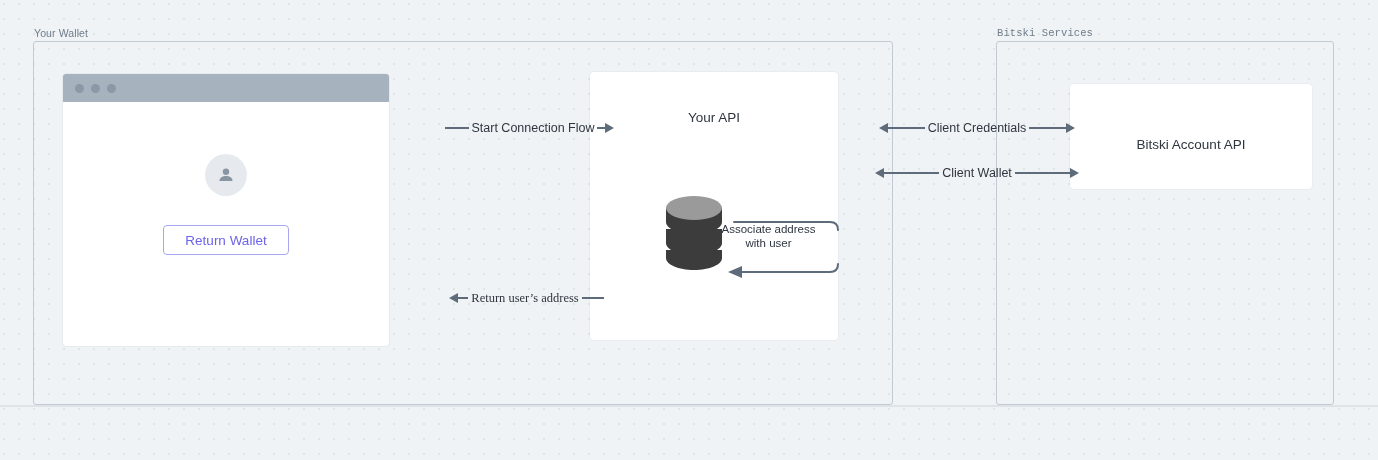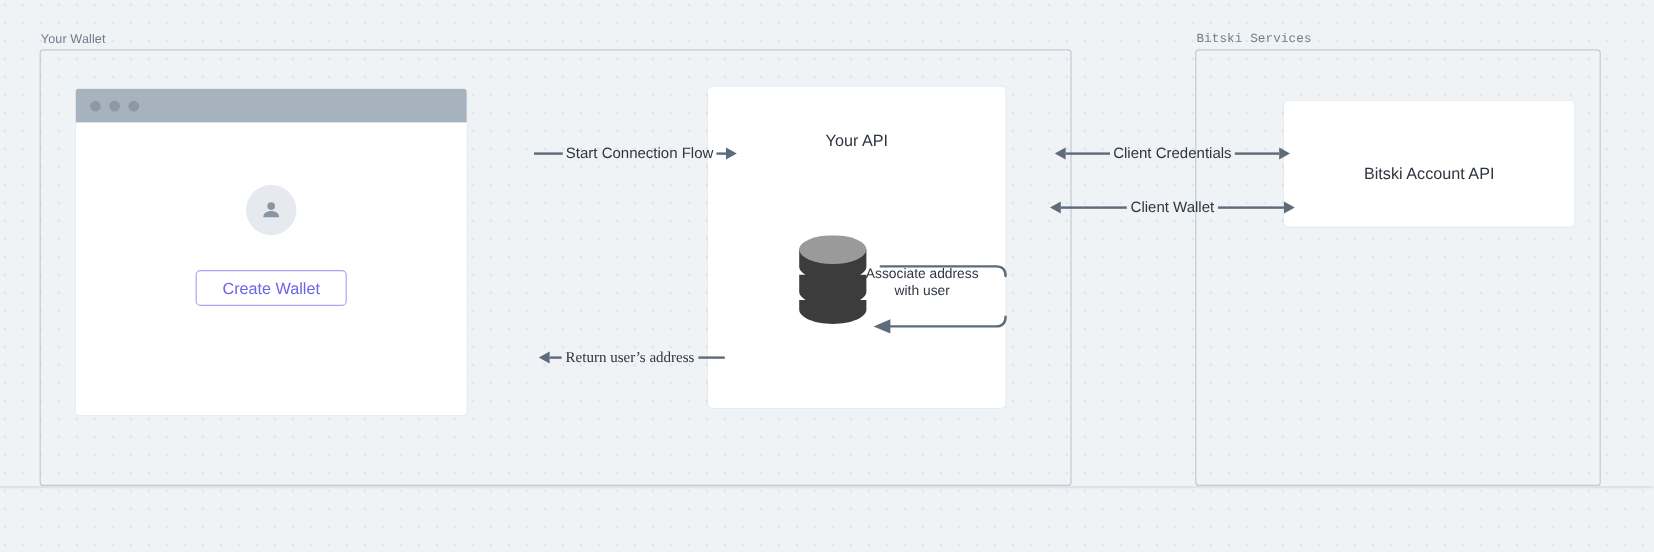--- a/index.html
+++ b/index.html
@@ -216,21 +216,21 @@
     <span class="chrome-dot"></span>
     <span class="chrome-dot"></span>
   </div>
   <div id="browser-body">
     <div id="avatar-circle">
       <svg width="22" height="22" viewBox="0 0 24 24" aria-hidden="true">
         <circle cx="12" cy="8.4" r="3.5" fill="#8a95a3"></circle>
         <path d="M4.8 18.6c0-3.6 3.3-5.6 7.2-5.6s7.2 2 7.2 5.6z" fill="#8a95a3"></path>
       </svg>
     </div>
-    <div id="connect-wallet-button">Create Wallet</div>
+    <div id="connect-wallet-button">Return Wallet</div>
   </div>
 </div>
 
 <div class="service-box" id="box-your-api">
   <div class="service-title" id="title-your-api">Your API</div>
 </div>
 
 <div id="database-icon">
   <svg width="60" height="78" viewBox="0 0 60 78" aria-hidden="true">
 

